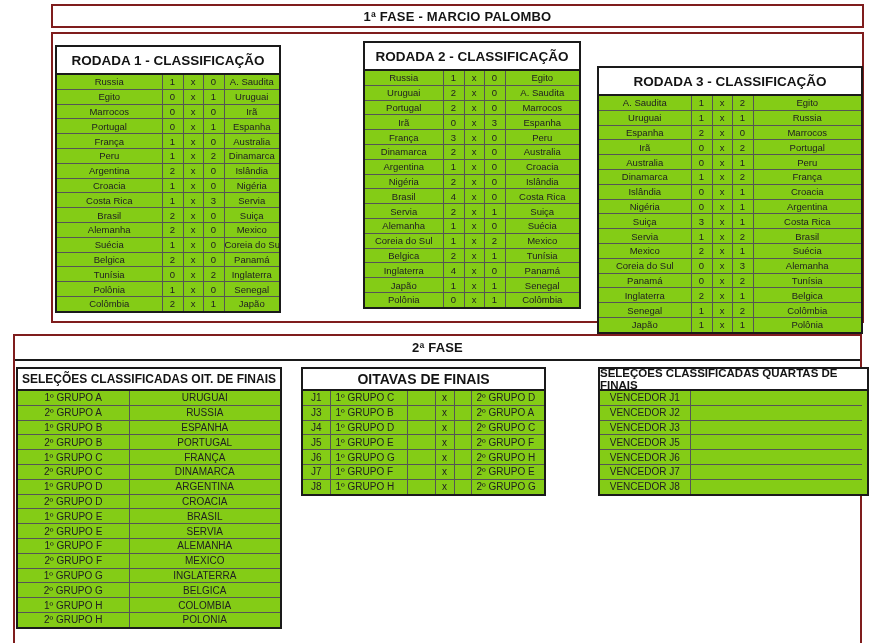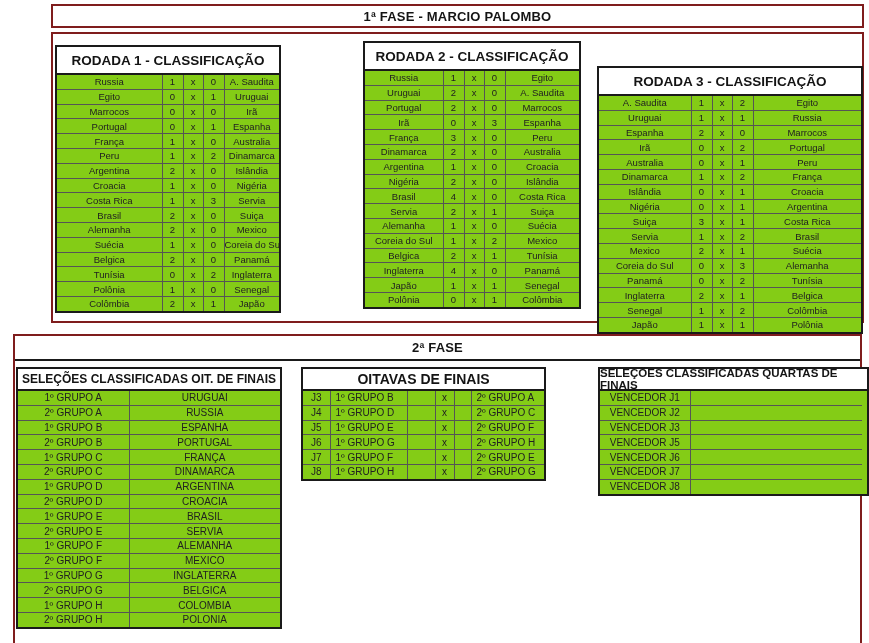--- a/index.html
+++ b/index.html
@@ -550,20 +550,28 @@
         <colgroup>
             <col class="oit-c1">
             <col class="oit-c2">
             <col class="oit-c3">
             <col class="oit-c4">
             <col class="oit-c5">
             <col class="oit-c6">
           </colgroup>
         <tbody>
             <tr>
+              <td>J1</td>
+              <td>1º GRUPO C</td>
+              <td></td>
+              <td>x</td>
+              <td></td>
+              <td>2º GRUPO D</td>
+            </tr>
+            <tr>
               <td>J3</td>
               <td>1º GRUPO B</td>
               <td></td>
               <td>x</td>
               <td></td>
               <td>2º GRUPO A</td>
             </tr>
             <tr>
               <td>J4</td>
               <td>1º GRUPO D</td>

